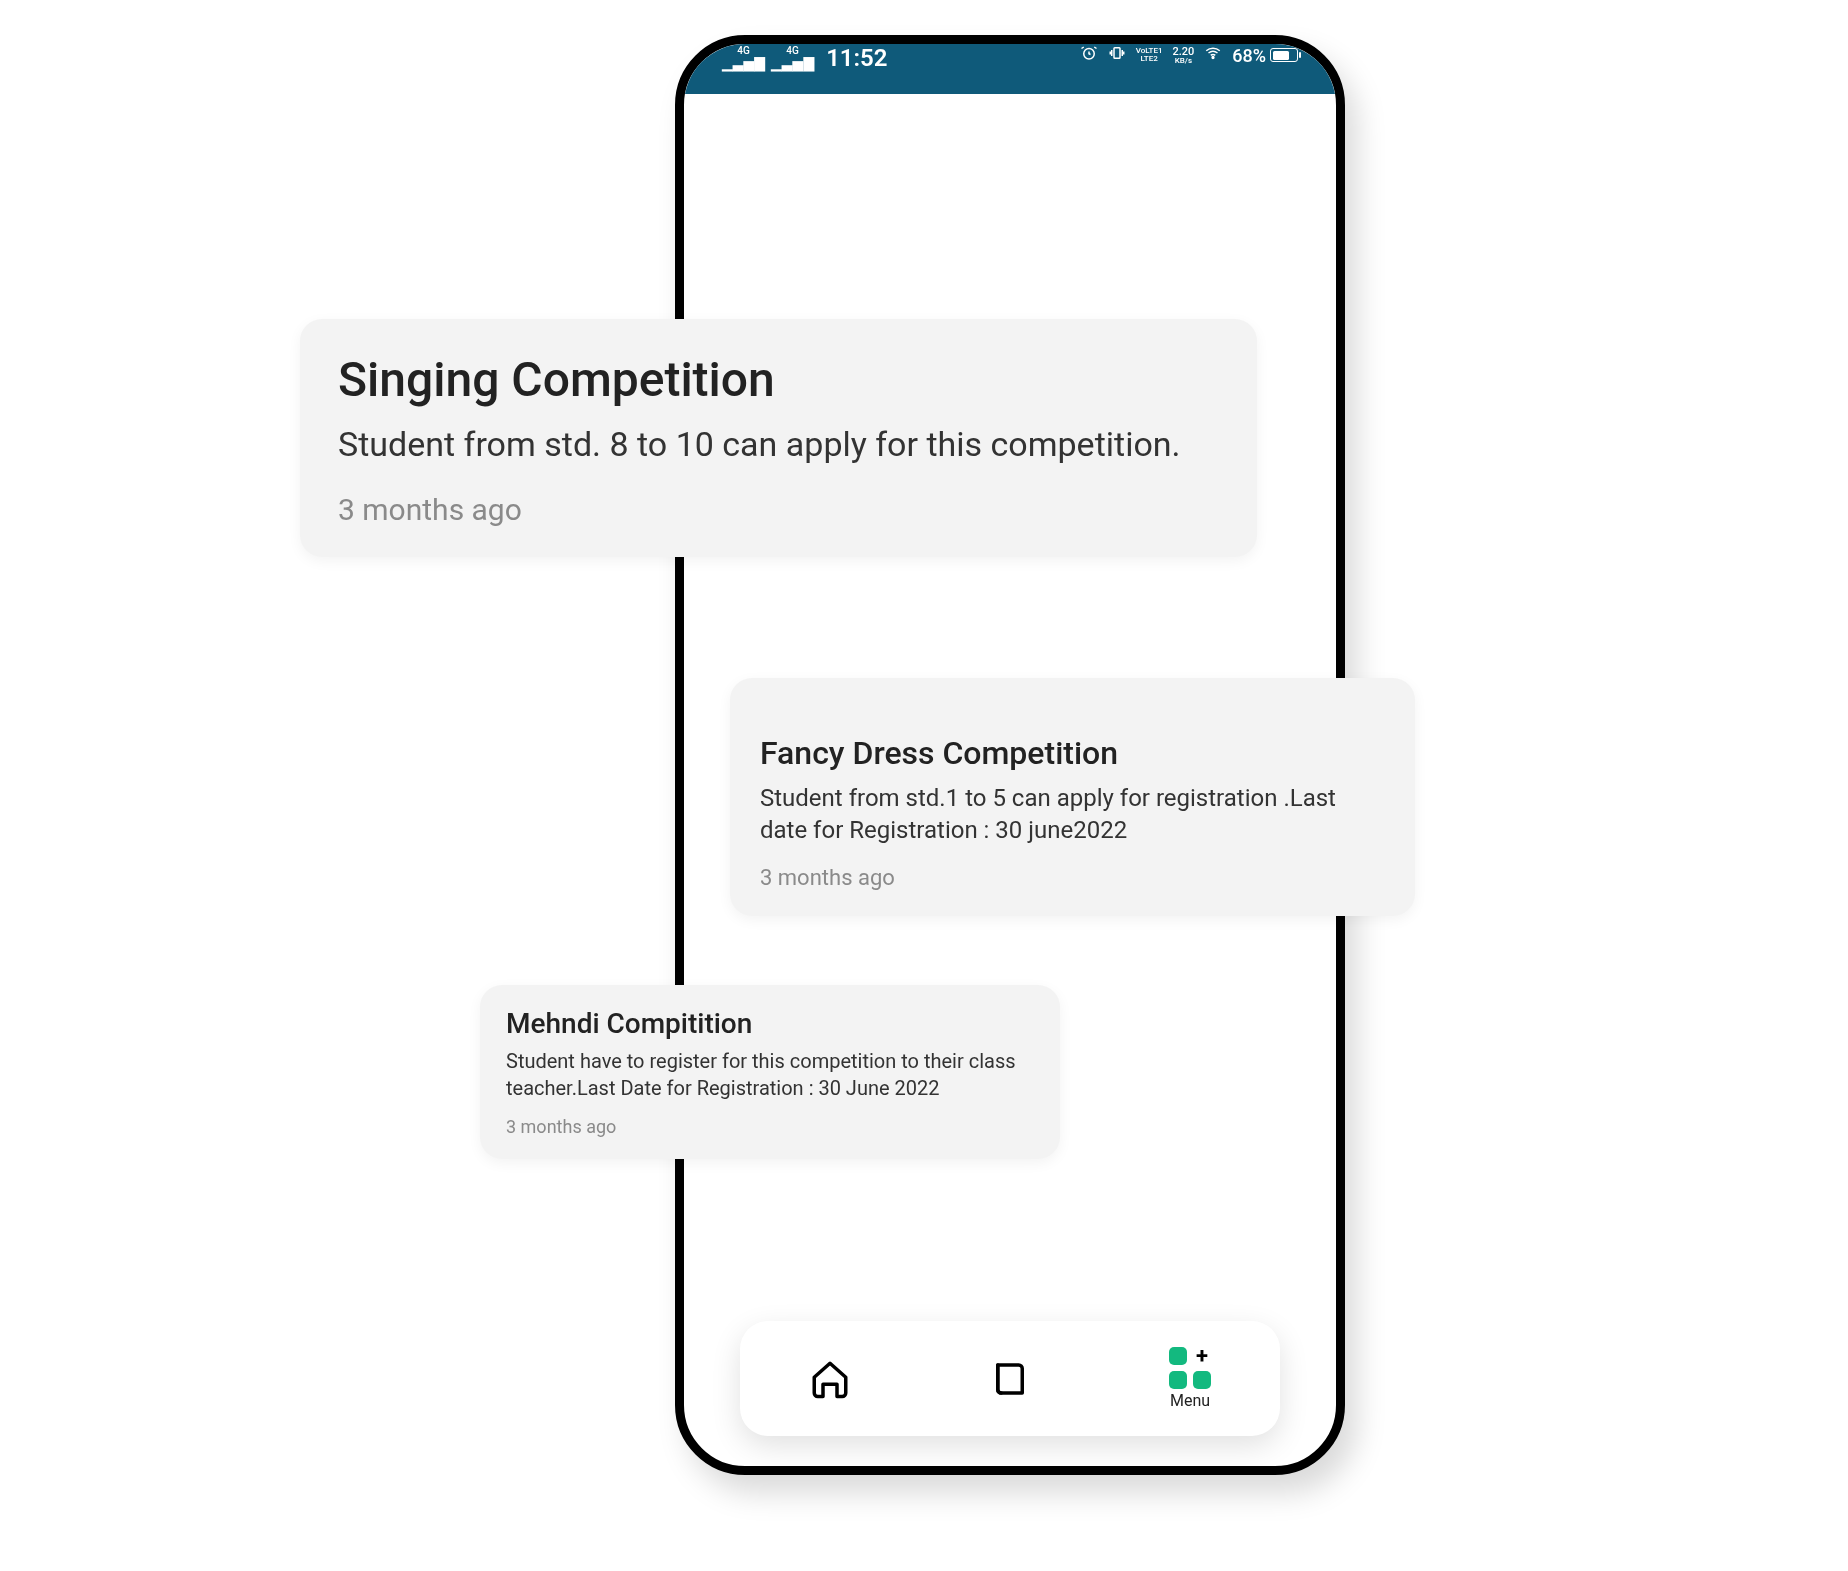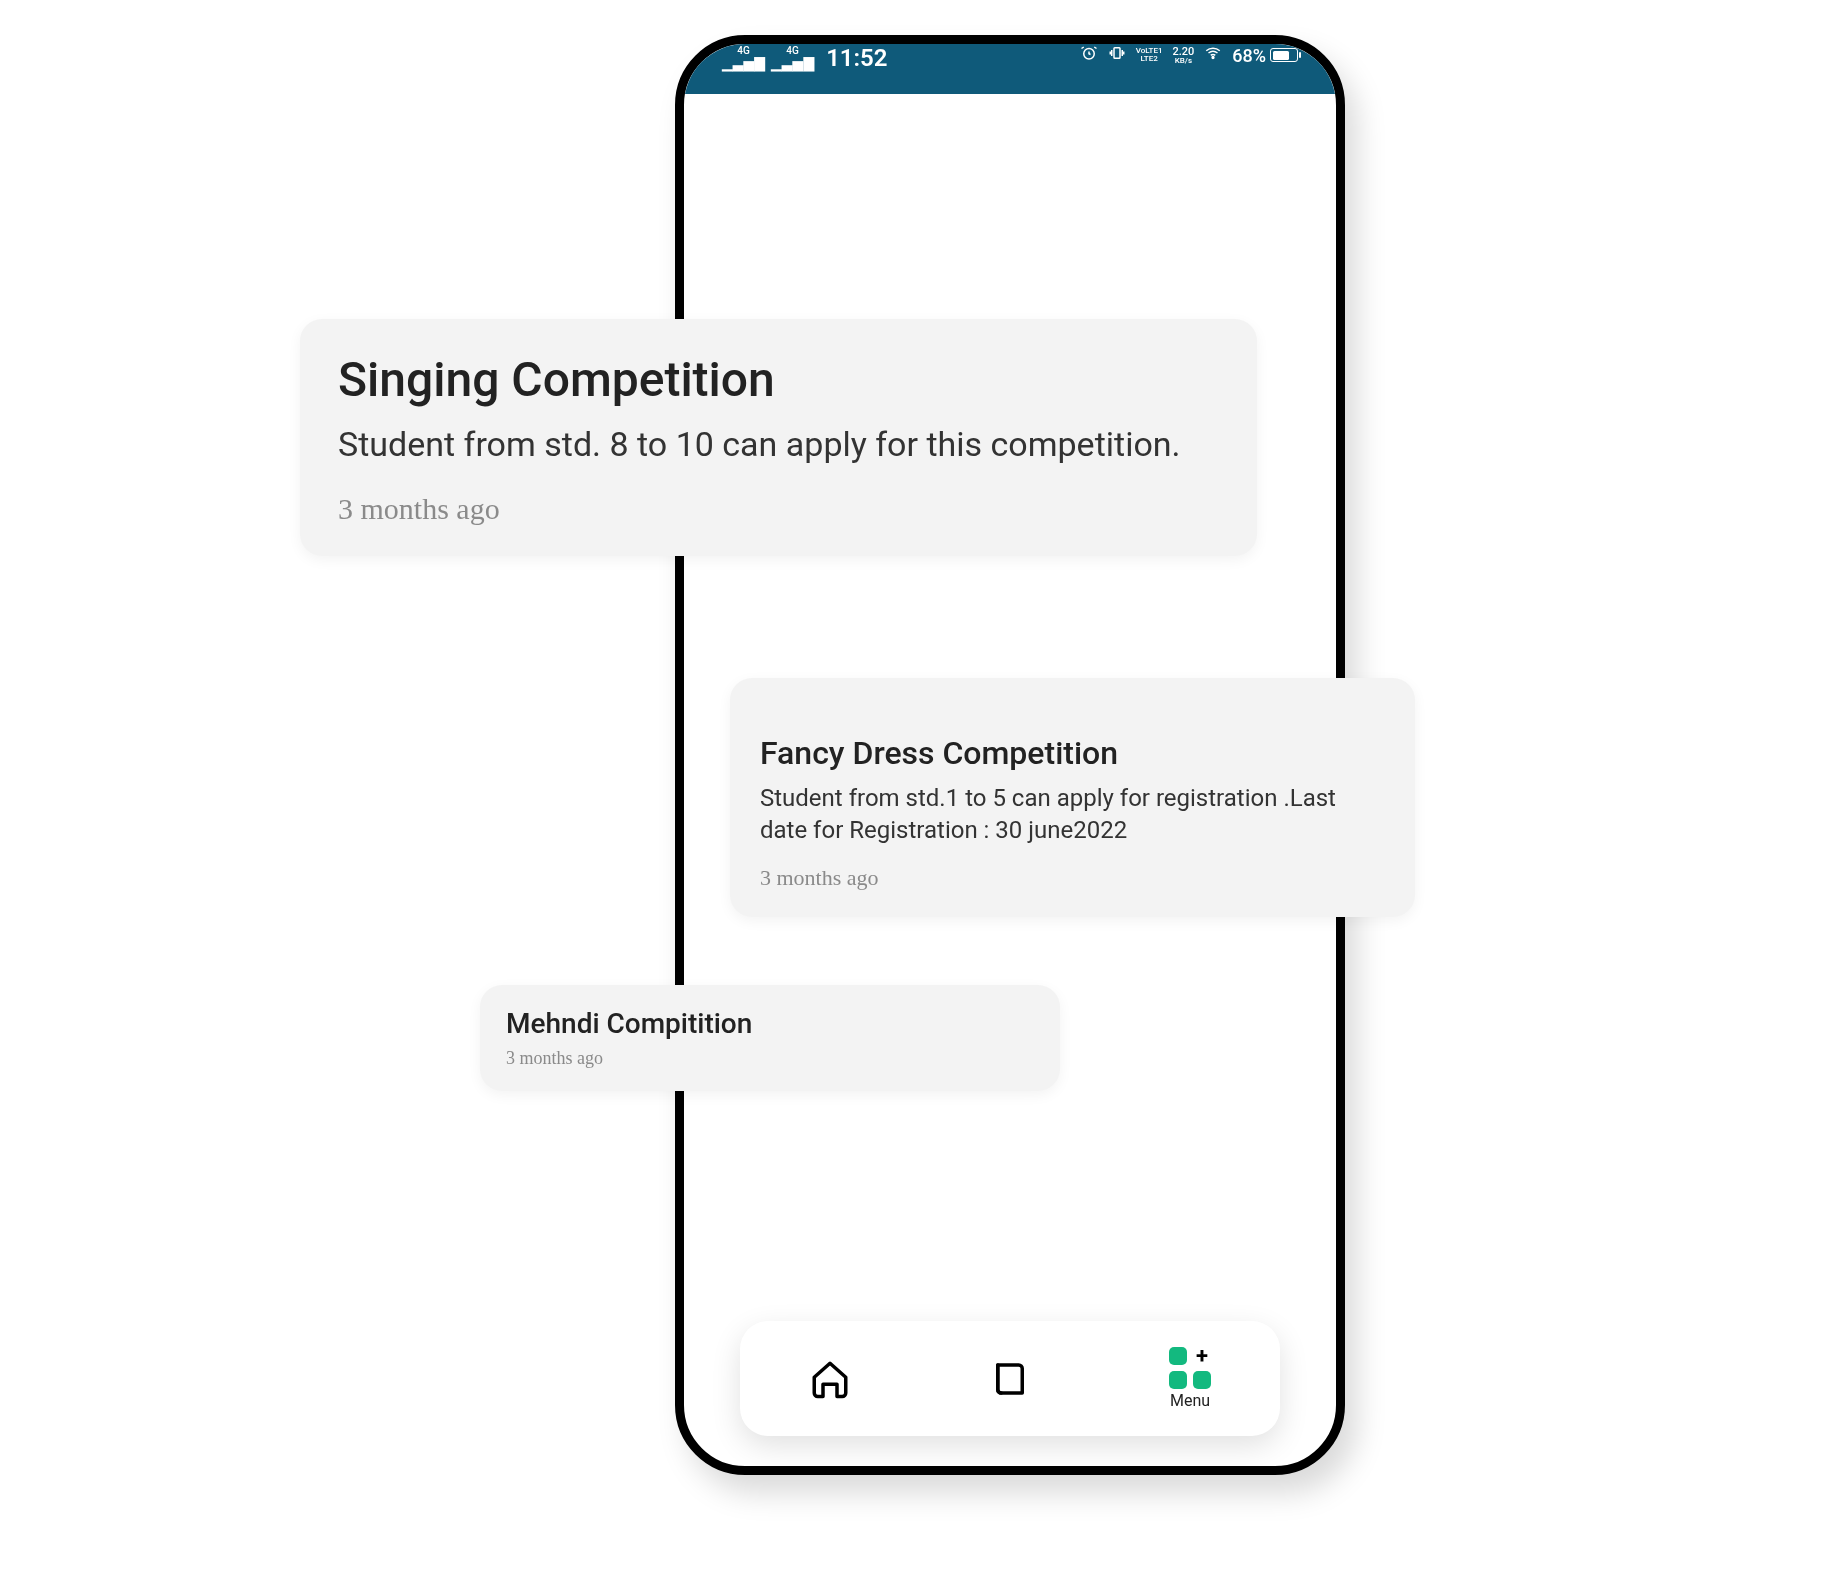--- a/index.html
+++ b/index.html
@@ -54,21 +54,21 @@
 
   .card {
     position: absolute;
     background: #f3f3f3;
     border-radius: 22px;
     padding: 32px 38px 30px 38px;
     box-shadow: 0 4px 14px rgba(0,0,0,0.05);
   }
   .card-title { color: #222; font-weight: 500; }
   .card-body  { color: #333; }
-  .card-time  { color: #8a8a8a; font-family: Liberation Serif, serif; }
+  .card-time  { color: #8a8a8a; }
 
   
   .card1 { left: 300px; top: 319px; width: 957px; }
   .card1 .card-title { font-size: 48px; margin-bottom: 14px; }
   .card1 .card-body  { font-size: 34px; line-height: 1.35; margin-bottom: 24px; }
   .card1 .card-time  { font-size: 30px; }
 
   
   .card2 { left: 730px; top: 678px; width: 685px; padding: 26px 30px; }
   .card2 .card-title { font-size: 32px; margin-bottom: 10px; margin-top: 30px; }
@@ -200,14 +200,15 @@
 </div>
 
 <div class="card card2">
   <div class="card-title">Fancy Dress Competition</div>
   <div class="card-body">Student from std.1 to 5 can apply for registration .Last date for Registration : 30 june2022</div>
   <div class="card-time">3 months ago</div>
 </div>
 
 <div class="card card3">
   <div class="card-title">Mehndi Compitition</div>
+  <div class="card-body">Student have to register for this competition to their class teacher.Last Date for Registration : 30 June 2022</div>
   <div class="card-time">3 months ago</div>
 </div>
 
 </body></html>

